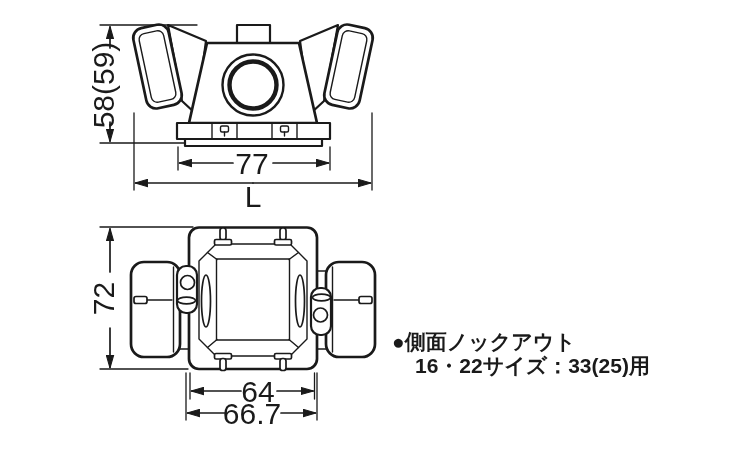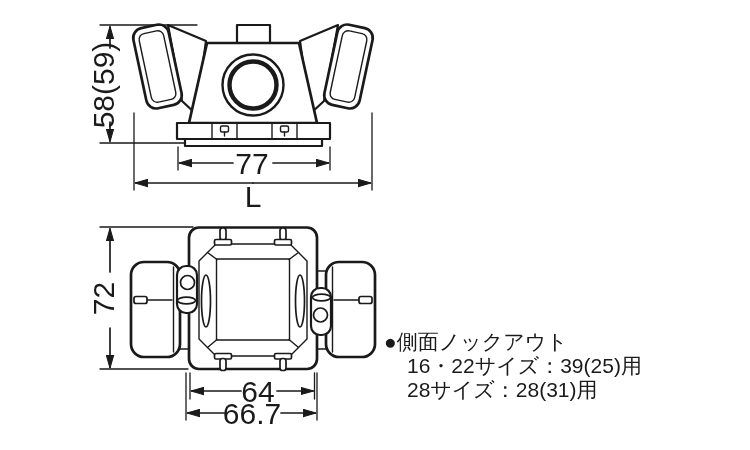--- a/index.html
+++ b/index.html
@@ -16,22 +16,22 @@
     stroke:var(--line); stroke-linecap:round; stroke-linejoin:round;
   }
   .part  { fill:#fff; stroke-width:2.2; }
   .thick { stroke-width:2.7; }
   .thin  { fill:none; stroke-width:1.4; }
   .det   { fill:#fff; stroke-width:1.7; }
   .dim   { fill:none; stroke-width:1.7; }
   .ext   { fill:none; stroke-width:1.3; }
   .dimtext { fill:var(--line); font-size:30px; }
   .notes {
-    position:absolute; left:384px; top:330px;
-    font-size:21px; line-height:24px; font-weight:400;
+    position:absolute; left:392px; top:330px;
+    font-size:21px; line-height:24px; font-weight:700;
     white-space:nowrap; color:var(--line);
   }
   .notes .indent { padding-left:23px; }
 </style>
 </head>
 <body>
 
 <div class="stage">
 <svg width="750" height="450" viewBox="0 0 750 450">
   <defs>
@@ -160,16 +160,15 @@
     <line class="ext" x1="186" y1="373" x2="186" y2="420"></line>
     <line class="ext" x1="317" y1="373" x2="317" y2="420"></line>
     <line class="dim" x1="226" y1="413" x2="187.5" y2="413" marker-end="url(#arr)"></line>
     <line class="dim" x1="281" y1="413" x2="315.5" y2="413" marker-end="url(#arr)"></line>
     <text class="dimtext" x="252" y="423.5" text-anchor="middle" font-size="30">66.7</text>
   </g>
 </svg>
 
 <div class="notes">
   <div>●側面ノックアウト</div>
-  <div class="indent">16・22サイズ：39(25)用</div>
-  <div class="indent">28サイズ：28(31)用</div>
+  <div class="indent">16・22サイズ：33(25)用</div>
 </div>
 </div>
 
 </body></html>

